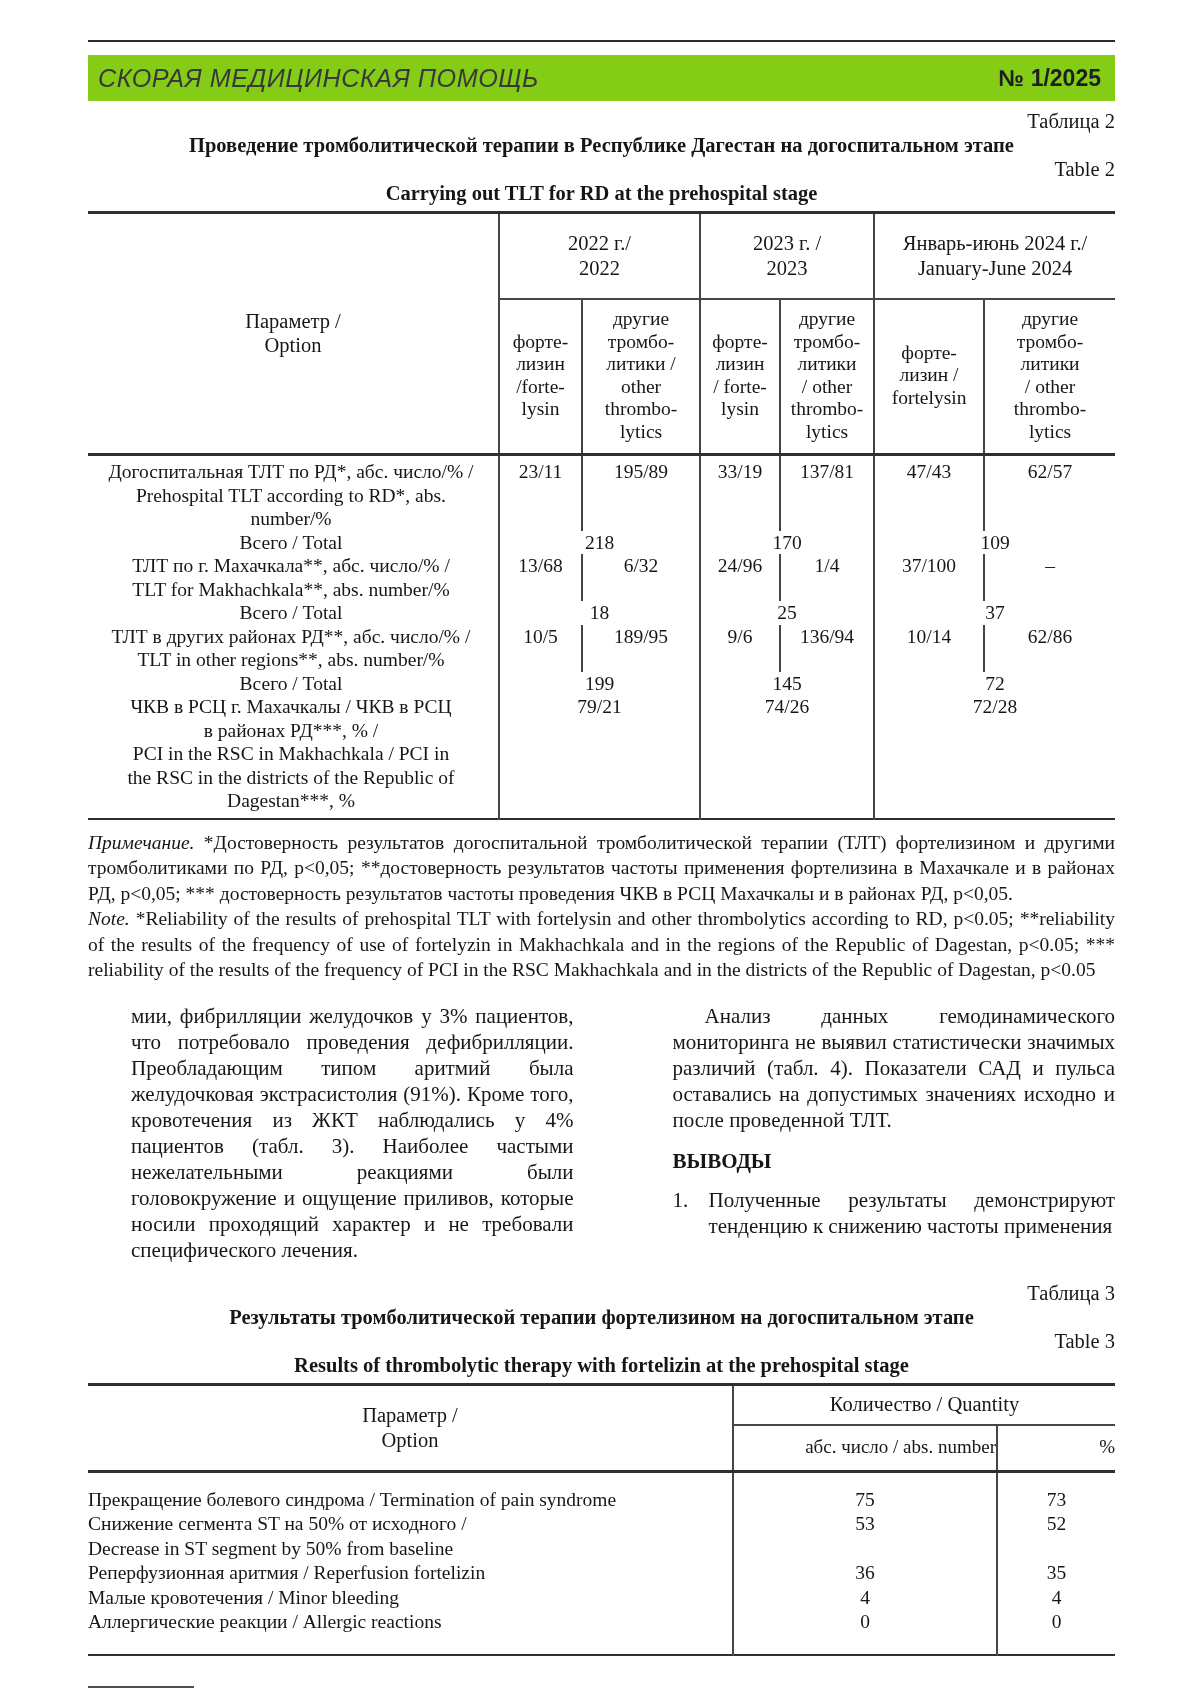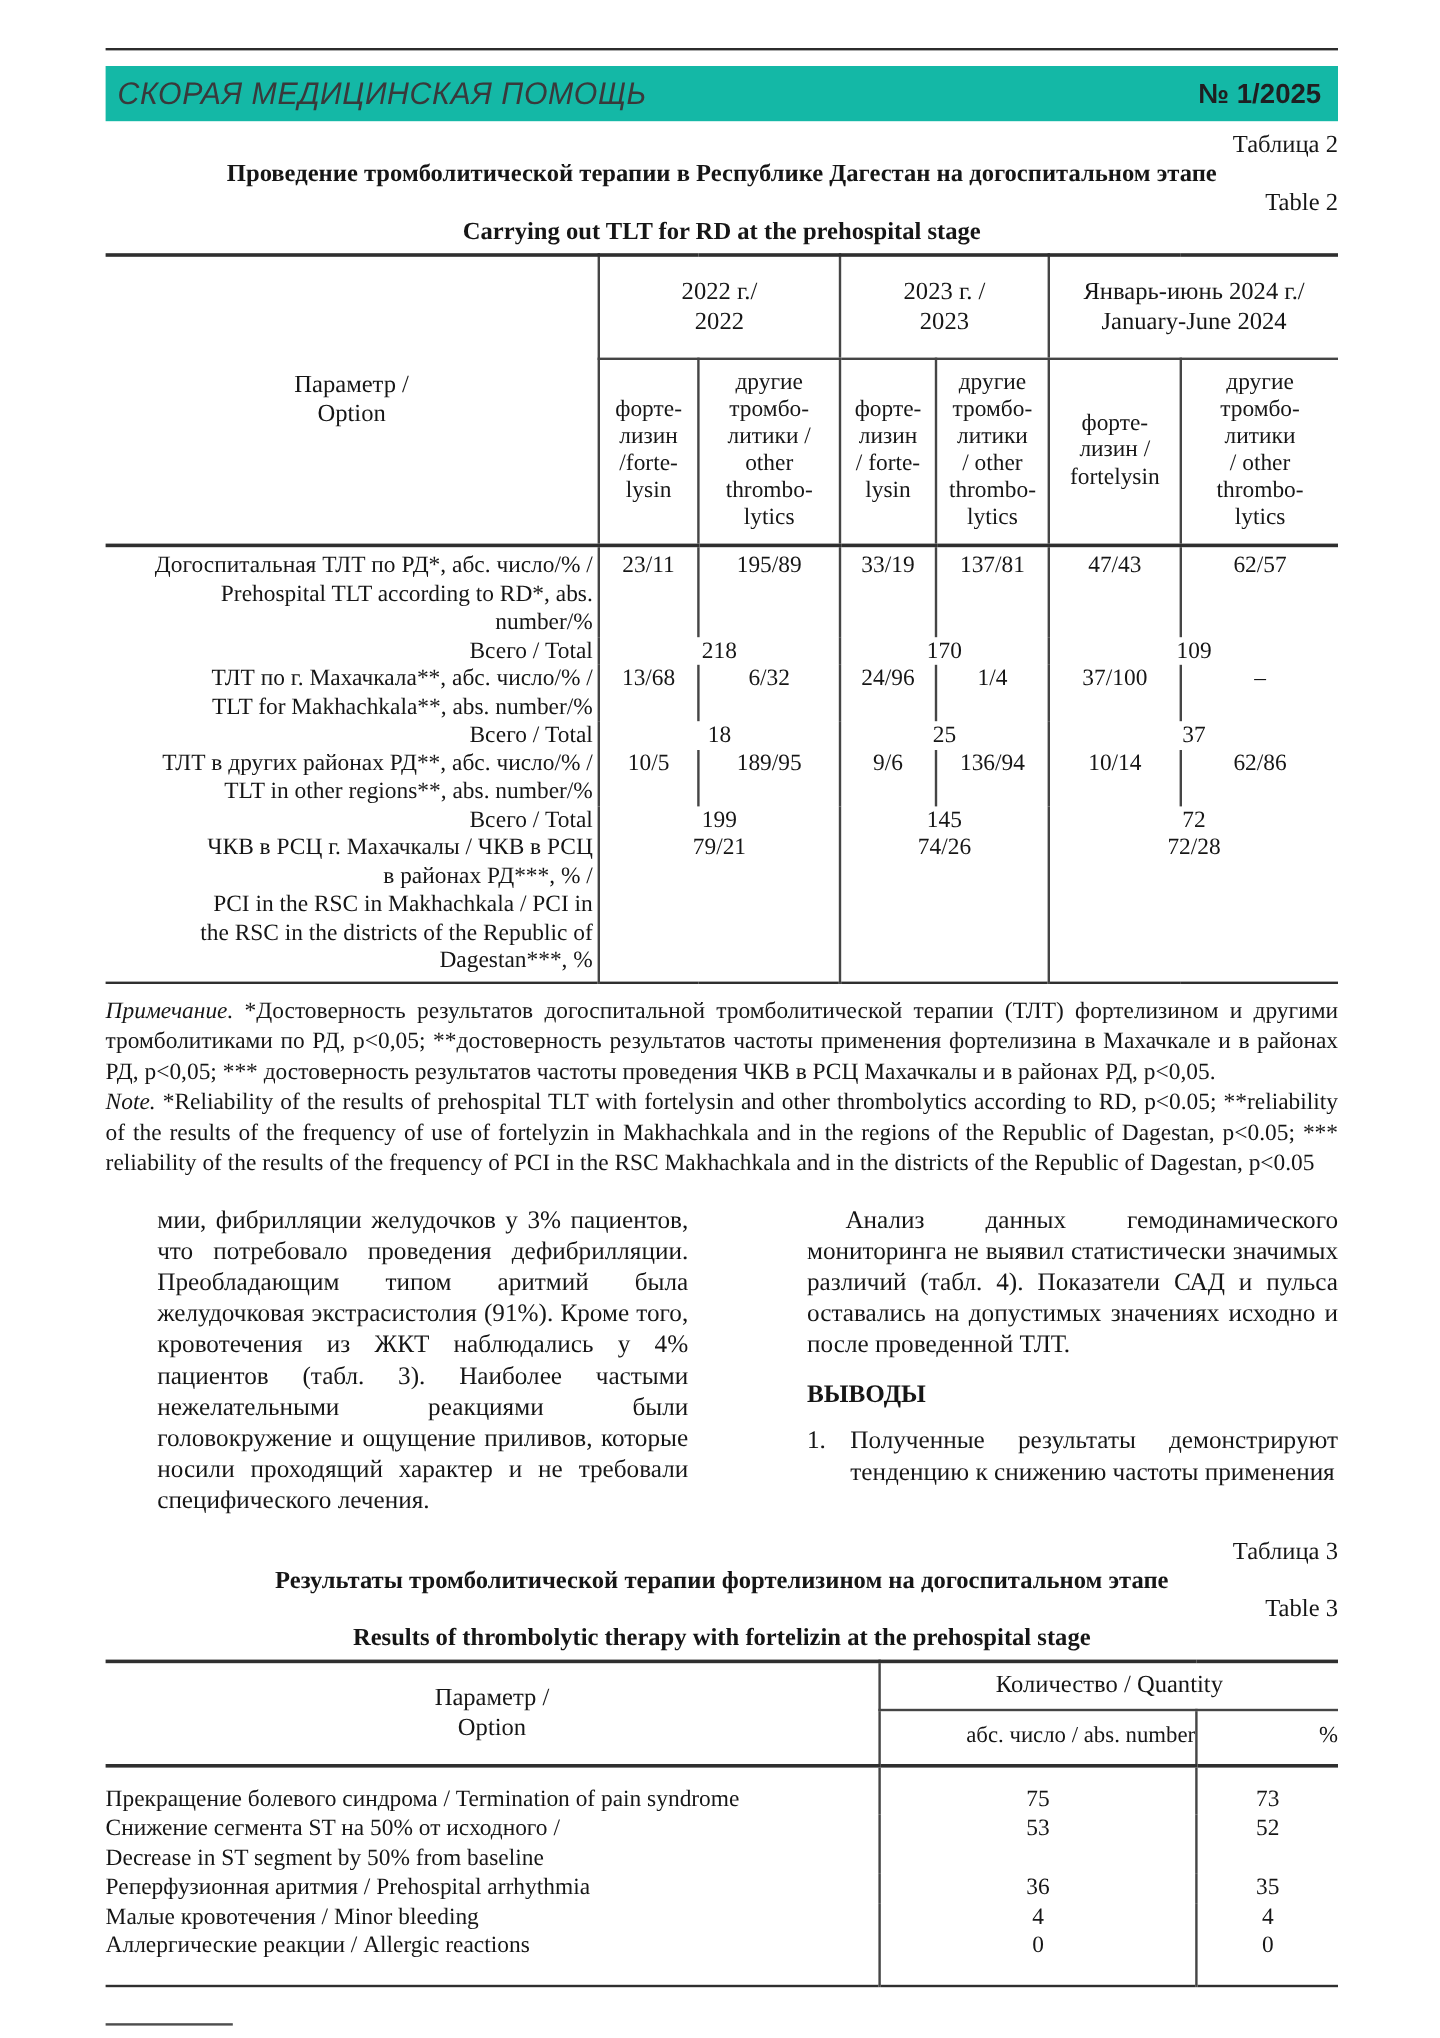--- a/index.html
+++ b/index.html
@@ -3,21 +3,21 @@
 <meta charset="utf-8">
 <style>
   html,body { margin:0; padding:0; background:#ffffff; }
   .page {
     position:relative; width:1200px; height:1698px; background:#ffffff;
     box-sizing:border-box; padding:40px 85px 0 88px; overflow:hidden;
     font-family:"Liberation Serif", serif; color:#161616;
   }
   .top-rule { border-top:2px solid #2c2c2c; height:0; margin-bottom:13px; }
   .header-bar {
-    background:#14b8a6; height:46px; display:flex; align-items:center;
+    background:#84cc16; height:46px; display:flex; align-items:center;
     justify-content:space-between; padding:0 14px 0 10px; box-sizing:border-box;
     font-family:"Liberation Sans", sans-serif;
   }
   .journal-title {
     font-style:italic; font-size:26px; color:#39393b; letter-spacing:0.5px;
     display:inline-block; transform:scaleX(0.97); transform-origin:left center; white-space:nowrap;
   }
   .issue-no { font-weight:bold; font-size:23px; color:#1f1f21; white-space:nowrap; }
 
   .cap-right { text-align:right; font-size:20.5px; line-height:24px; }
@@ -31,21 +31,21 @@
   .t2 { margin-top:6px; font-size:19.5px; line-height:23.5px;
         border-top:3px solid #2f2f2f; border-bottom:2px solid #2f2f2f; }
   .t2 .param-h { text-align:center; vertical-align:middle; white-space:pre-line;
                  border-bottom:3px solid #2f2f2f; font-size:20.5px; }
   .t2 .grp { text-align:center; vertical-align:middle; white-space:pre-line;
              height:84px; font-size:20.5px; line-height:25px;
              border-left:2px solid #454545; border-bottom:2px solid #454545; }
   .t2 .sub { text-align:center; vertical-align:middle; white-space:pre-line;
              padding:8px 2px 10px; line-height:22.5px;
              border-left:2px solid #454545; border-bottom:3px solid #2f2f2f; }
-  .t2 td.lbl { text-align:right; vertical-align:top; white-space:pre-line; padding-right:4px; }
+  .t2 td.lbl { text-align:center; vertical-align:top; white-space:pre-line; padding-right:4px; }
   .t2 td.val { text-align:center; vertical-align:top; border-left:2px solid #454545; }
   .t2 tbody tr:first-child td { padding-top:4px; }
   .t2 tbody tr:last-child td { padding-bottom:5px; }
 
   
   .note-block { margin-top:10px; font-size:19.5px; line-height:25.5px; text-align:justify; }
   .it { font-style:italic; }
 
   
   .cols { display:flex; gap:56px; margin-top:20px; }
@@ -253,21 +253,21 @@
         <td class="val">75</td>
         <td class="val">73</td>
       </tr>
       <tr>
         <td class="lbl">Снижение сегмента ST на 50% от исходного /
 Decrease in ST segment by 50% from baseline</td>
         <td class="val">53</td>
         <td class="val">52</td>
       </tr>
       <tr>
-        <td class="lbl">Реперфузионная аритмия / Prehospital arrhythmia</td>
+        <td class="lbl">Реперфузионная аритмия / Reperfusion fortelizin</td>
         <td class="val">36</td>
         <td class="val">35</td>
       </tr>
       <tr>
         <td class="lbl">Малые кровотечения / Minor bleeding</td>
         <td class="val">4</td>
         <td class="val">4</td>
       </tr>
       <tr>
         <td class="lbl">Аллергические реакции / Allergic reactions</td>

